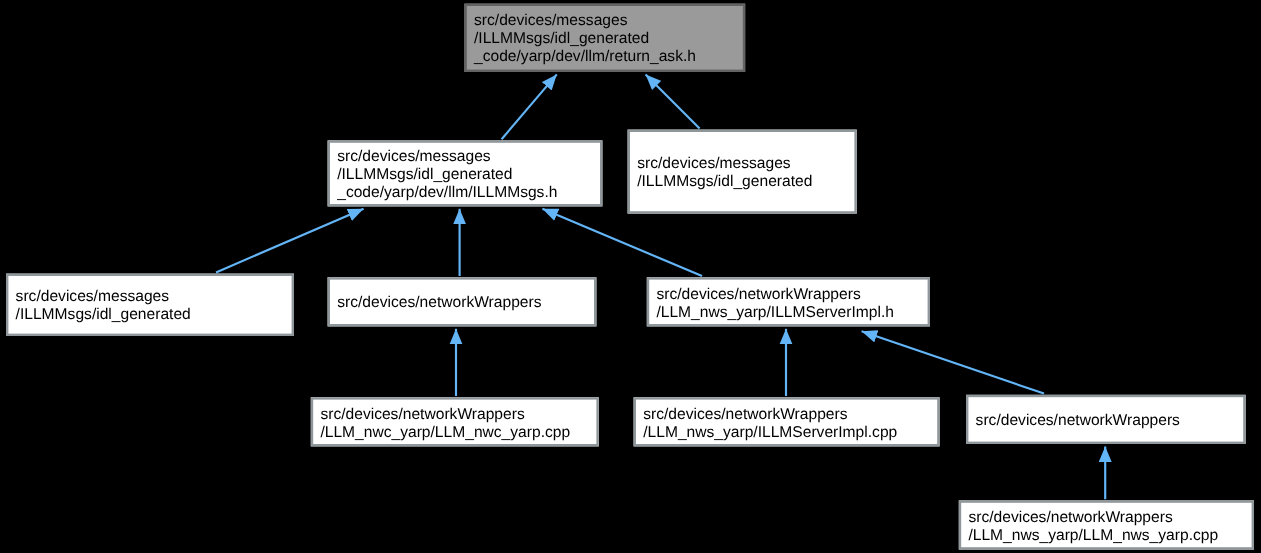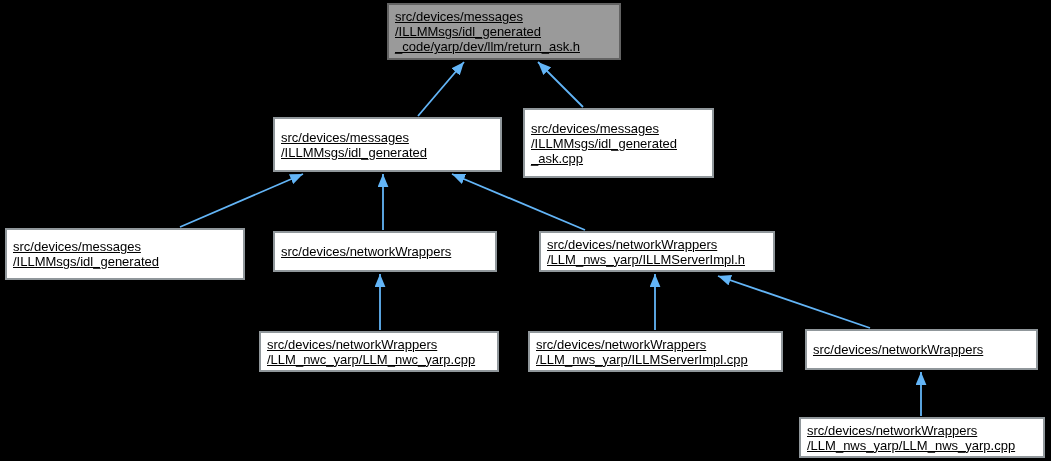--- a/index.html
+++ b/index.html
@@ -13,21 +13,21 @@
     border:2px solid #90979b;
     color:#000000;
     font-size:13px;
     line-height:15px;
     padding:2px 6px;
     display:flex;
     flex-direction:column;
     justify-content:center;
     cursor:pointer;
   }
-  .node .line{text-align:left;white-space:nowrap;text-decoration:underline;}
+  .node .line{text-align:left;white-space:nowrap;}
   .node .line:last-child{text-align:left;}
   .node.current{
     background:#9a9a9a;
     border-color:#636363;
     cursor:default;
   }
   
   .n0{left:387px;top:3px;width:234px;height:57px;}
   .n1{left:273px;top:117px;width:229px;height:55px;}
   .n2{left:523px;top:108px;width:191px;height:70px;}
@@ -63,25 +63,25 @@
   </svg>
 
   <div class="node n0 current">
       <div class="line">src/devices/messages</div>
       <div class="line">/ILLMMsgs/idl_generated</div>
       <div class="line">_code/yarp/dev/llm/return_ask.h</div>
     </div>
   <div class="node n1">
       <div class="line">src/devices/messages</div>
       <div class="line">/ILLMMsgs/idl_generated</div>
+      <div class="line">_code/yarp/dev/llm/ILLMMsgs.h</div>
     </div>
   <div class="node n2">
       <div class="line">src/devices/messages</div>
       <div class="line">/ILLMMsgs/idl_generated</div>
-      <div class="line">_ask.cpp</div>
     </div>
   <div class="node n3">
       <div class="line">src/devices/messages</div>
       <div class="line">/ILLMMsgs/idl_generated</div>
     </div>
   <div class="node n4">
       <div class="line">src/devices/networkWrappers</div>
     </div>
   <div class="node n5">
       <div class="line">src/devices/networkWrappers</div>

